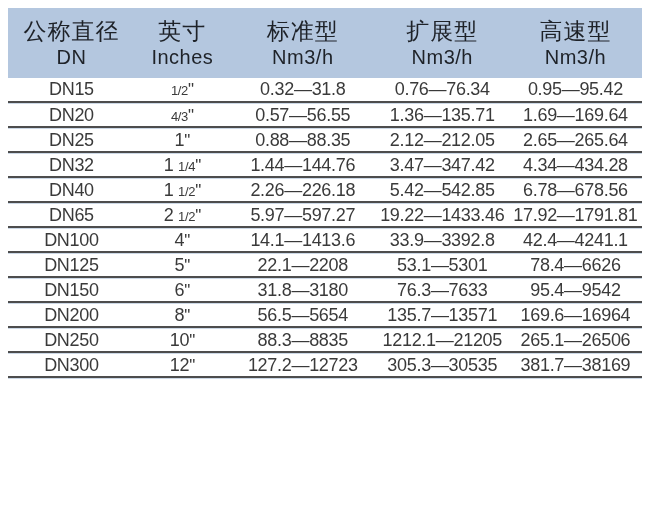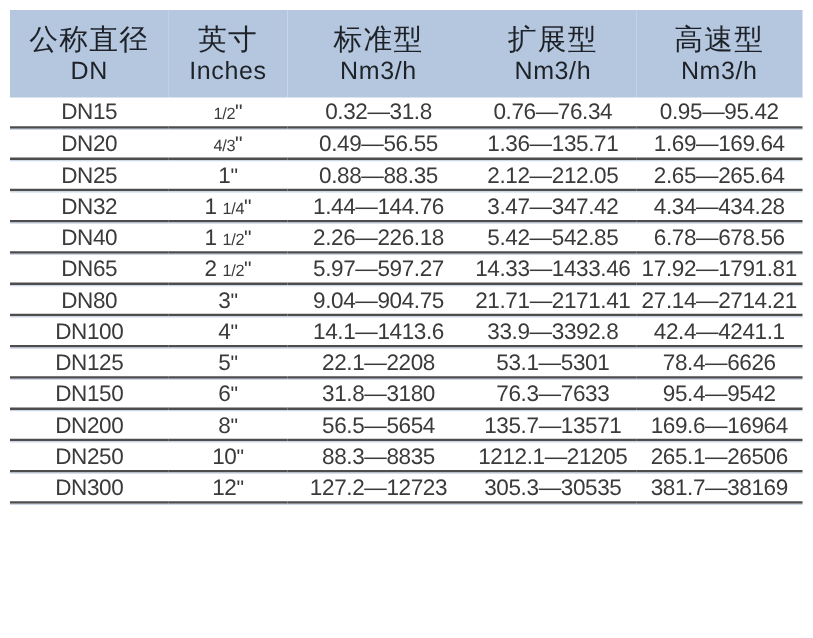--- a/index.html
+++ b/index.html
@@ -121,21 +121,21 @@
         <tr>
           <td>DN15</td>
           <td><span class="frac">1/2</span><span class="inch-mark">"</span></td>
           <td>0.32—31.8</td>
           <td>0.76—76.34</td>
           <td>0.95—95.42</td>
         </tr>
         <tr>
           <td>DN20</td>
           <td><span class="frac">4/3</span><span class="inch-mark">"</span></td>
-          <td>0.49—56.55</td>
+          <td>0.57—56.55</td>
           <td>1.36—135.71</td>
           <td>1.69—169.64</td>
         </tr>
         <tr>
           <td>DN25</td>
           <td><span>1</span><span class="inch-mark">"</span></td>
           <td>0.88—88.35</td>
           <td>2.12—212.05</td>
           <td>2.65—265.64</td>
         </tr>
@@ -150,29 +150,22 @@
           <td>DN40</td>
           <td><span>1 </span><span class="frac">1/2</span><span class="inch-mark">"</span></td>
           <td>2.26—226.18</td>
           <td>5.42—542.85</td>
           <td>6.78—678.56</td>
         </tr>
         <tr>
           <td>DN65</td>
           <td><span>2 </span><span class="frac">1/2</span><span class="inch-mark">"</span></td>
           <td>5.97—597.27</td>
-          <td>14.33—1433.46</td>
+          <td>19.22—1433.46</td>
           <td>17.92—1791.81</td>
-        </tr>
-        <tr>
-          <td>DN80</td>
-          <td><span>3</span><span class="inch-mark">"</span></td>
-          <td>9.04—904.75</td>
-          <td>21.71—2171.41</td>
-          <td>27.14—2714.21</td>
         </tr>
         <tr>
           <td>DN100</td>
           <td><span>4</span><span class="inch-mark">"</span></td>
           <td>14.1—1413.6</td>
           <td>33.9—3392.8</td>
           <td>42.4—4241.1</td>
         </tr>
         <tr>
           <td>DN125</td>

